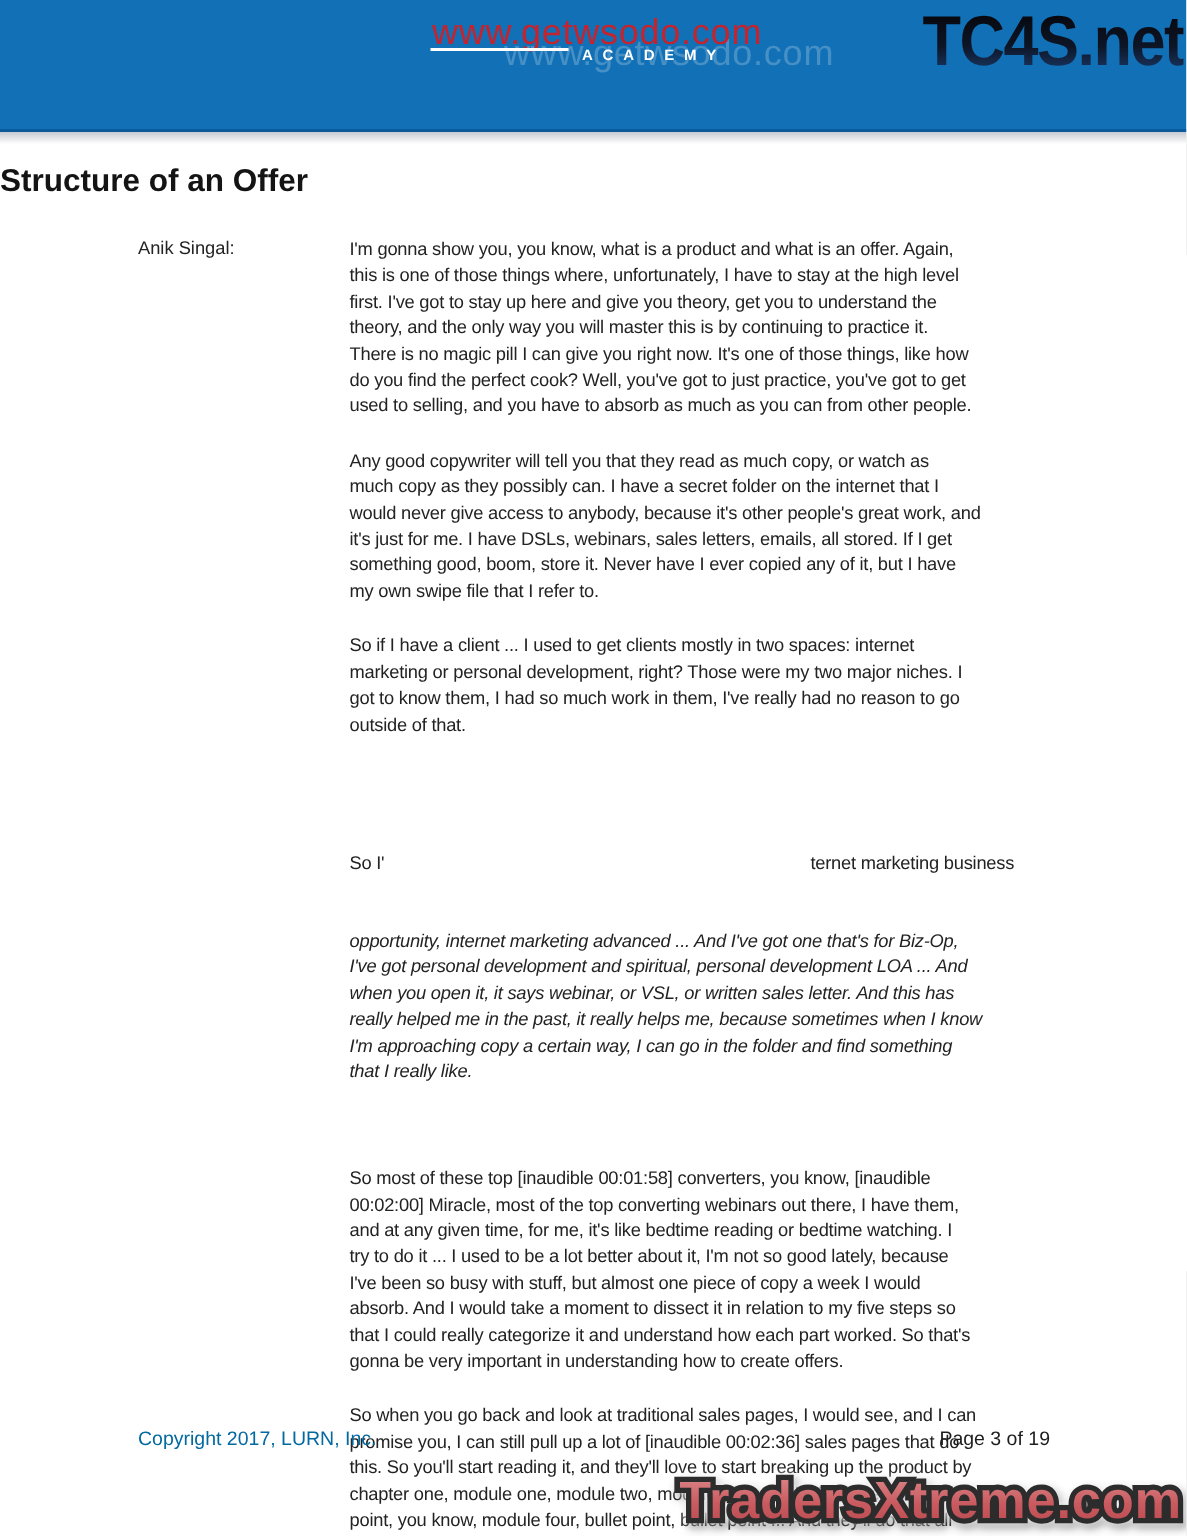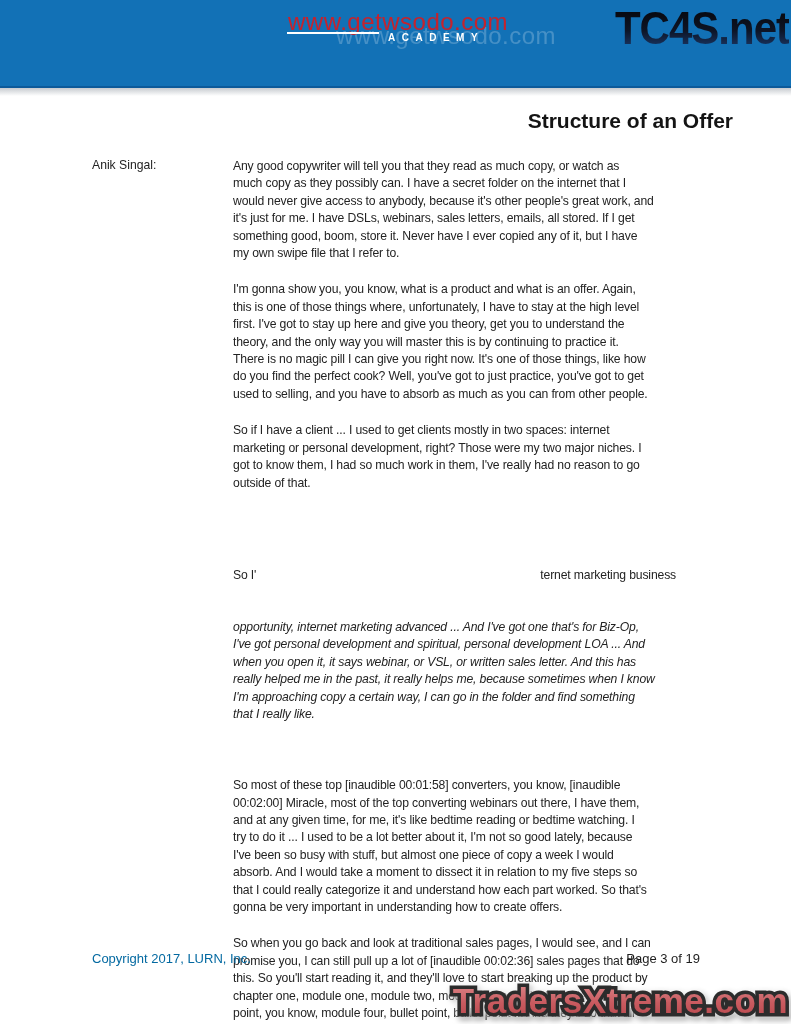--- a/index.html
+++ b/index.html
@@ -42,21 +42,21 @@
     position:absolute; right:2px; top:1px; z-index:2;
     font-size:42px; font-weight:bold; letter-spacing:-1px;
     transform:scaleY(1.12); transform-origin:top;
     background:linear-gradient(180deg,#07080d 15%, #0d1526 55%, #1c3f74 95%);
     -webkit-background-clip:text; background-clip:text; color:transparent;
     font-family:"Liberation Sans", sans-serif;
   }
 
   
   .title {
-    position:absolute; top:109px; left:0; width:733px; text-align:right;
+    position:absolute; top:109px; left:0; width:733px; text-align:left;
     font-size:21px; font-weight:bold; color:#141414;
   }
   .transcript { position:absolute; top:158px; left:92px; width:640px; display:flex; }
   .speaker-col { width:141px; flex-shrink:0; font-size:12.2px; color:#232323; }
   .para-col { width:499px; }
   .para {
     font-size:12.2px; line-height:17.4px; color:#232323;
     letter-spacing:-0.15px; white-space:pre; margin:0 0 19px 0;
   }
   .wm-line { height:17.4px; white-space:nowrap;margin-top:21px; }
@@ -119,33 +119,33 @@
 
     <div class="tc4s">TC4S.net</div>
   </div>
   <div class="header-shadow"></div>
 
   <div class="title">Structure of an Offer</div>
 
   <div class="transcript">
     <div class="speaker-col">Anik Singal:</div>
     <div class="para-col">
-      <div class="para">Any good copywriter will tell you that they read as much copy, or watch as
-much copy as they possibly can. I have a secret folder on the internet that I
-would never give access to anybody, because it's other people's great work, and
-it's just for me. I have DSLs, webinars, sales letters, emails, all stored. If I get
-something good, boom, store it. Never have I ever copied any of it, but I have
-my own swipe file that I refer to.</div>
       <div class="para">I'm gonna show you, you know, what is a product and what is an offer. Again,
 this is one of those things where, unfortunately, I have to stay at the high level
 first. I've got to stay up here and give you theory, get you to understand the
 theory, and the only way you will master this is by continuing to practice it.
 There is no magic pill I can give you right now. It's one of those things, like how
 do you find the perfect cook? Well, you've got to just practice, you've got to get
 used to selling, and you have to absorb as much as you can from other people.</div>
+      <div class="para">Any good copywriter will tell you that they read as much copy, or watch as
+much copy as they possibly can. I have a secret folder on the internet that I
+would never give access to anybody, because it's other people's great work, and
+it's just for me. I have DSLs, webinars, sales letters, emails, all stored. If I get
+something good, boom, store it. Never have I ever copied any of it, but I have
+my own swipe file that I refer to.</div>
       <div class="para">So if I have a client ... I used to get clients mostly in two spaces: internet
 marketing or personal development, right? Those were my two major niches. I
 got to know them, I had so much work in them, I've really had no reason to go
 outside of that.</div>
       <div class="para">
         <div class="wm-line"><span>So I'</span><span class="wm-gap"></span><span>ternet marketing business</span></div>
         <div style="white-space:pre;font-style:italic;">opportunity, internet marketing advanced ... And I've got one that's for Biz-Op,
 I've got personal development and spiritual, personal development LOA ... And
 when you open it, it says webinar, or VSL, or written sales letter. And this has
 really helped me in the past, it really helps me, because sometimes when I know

